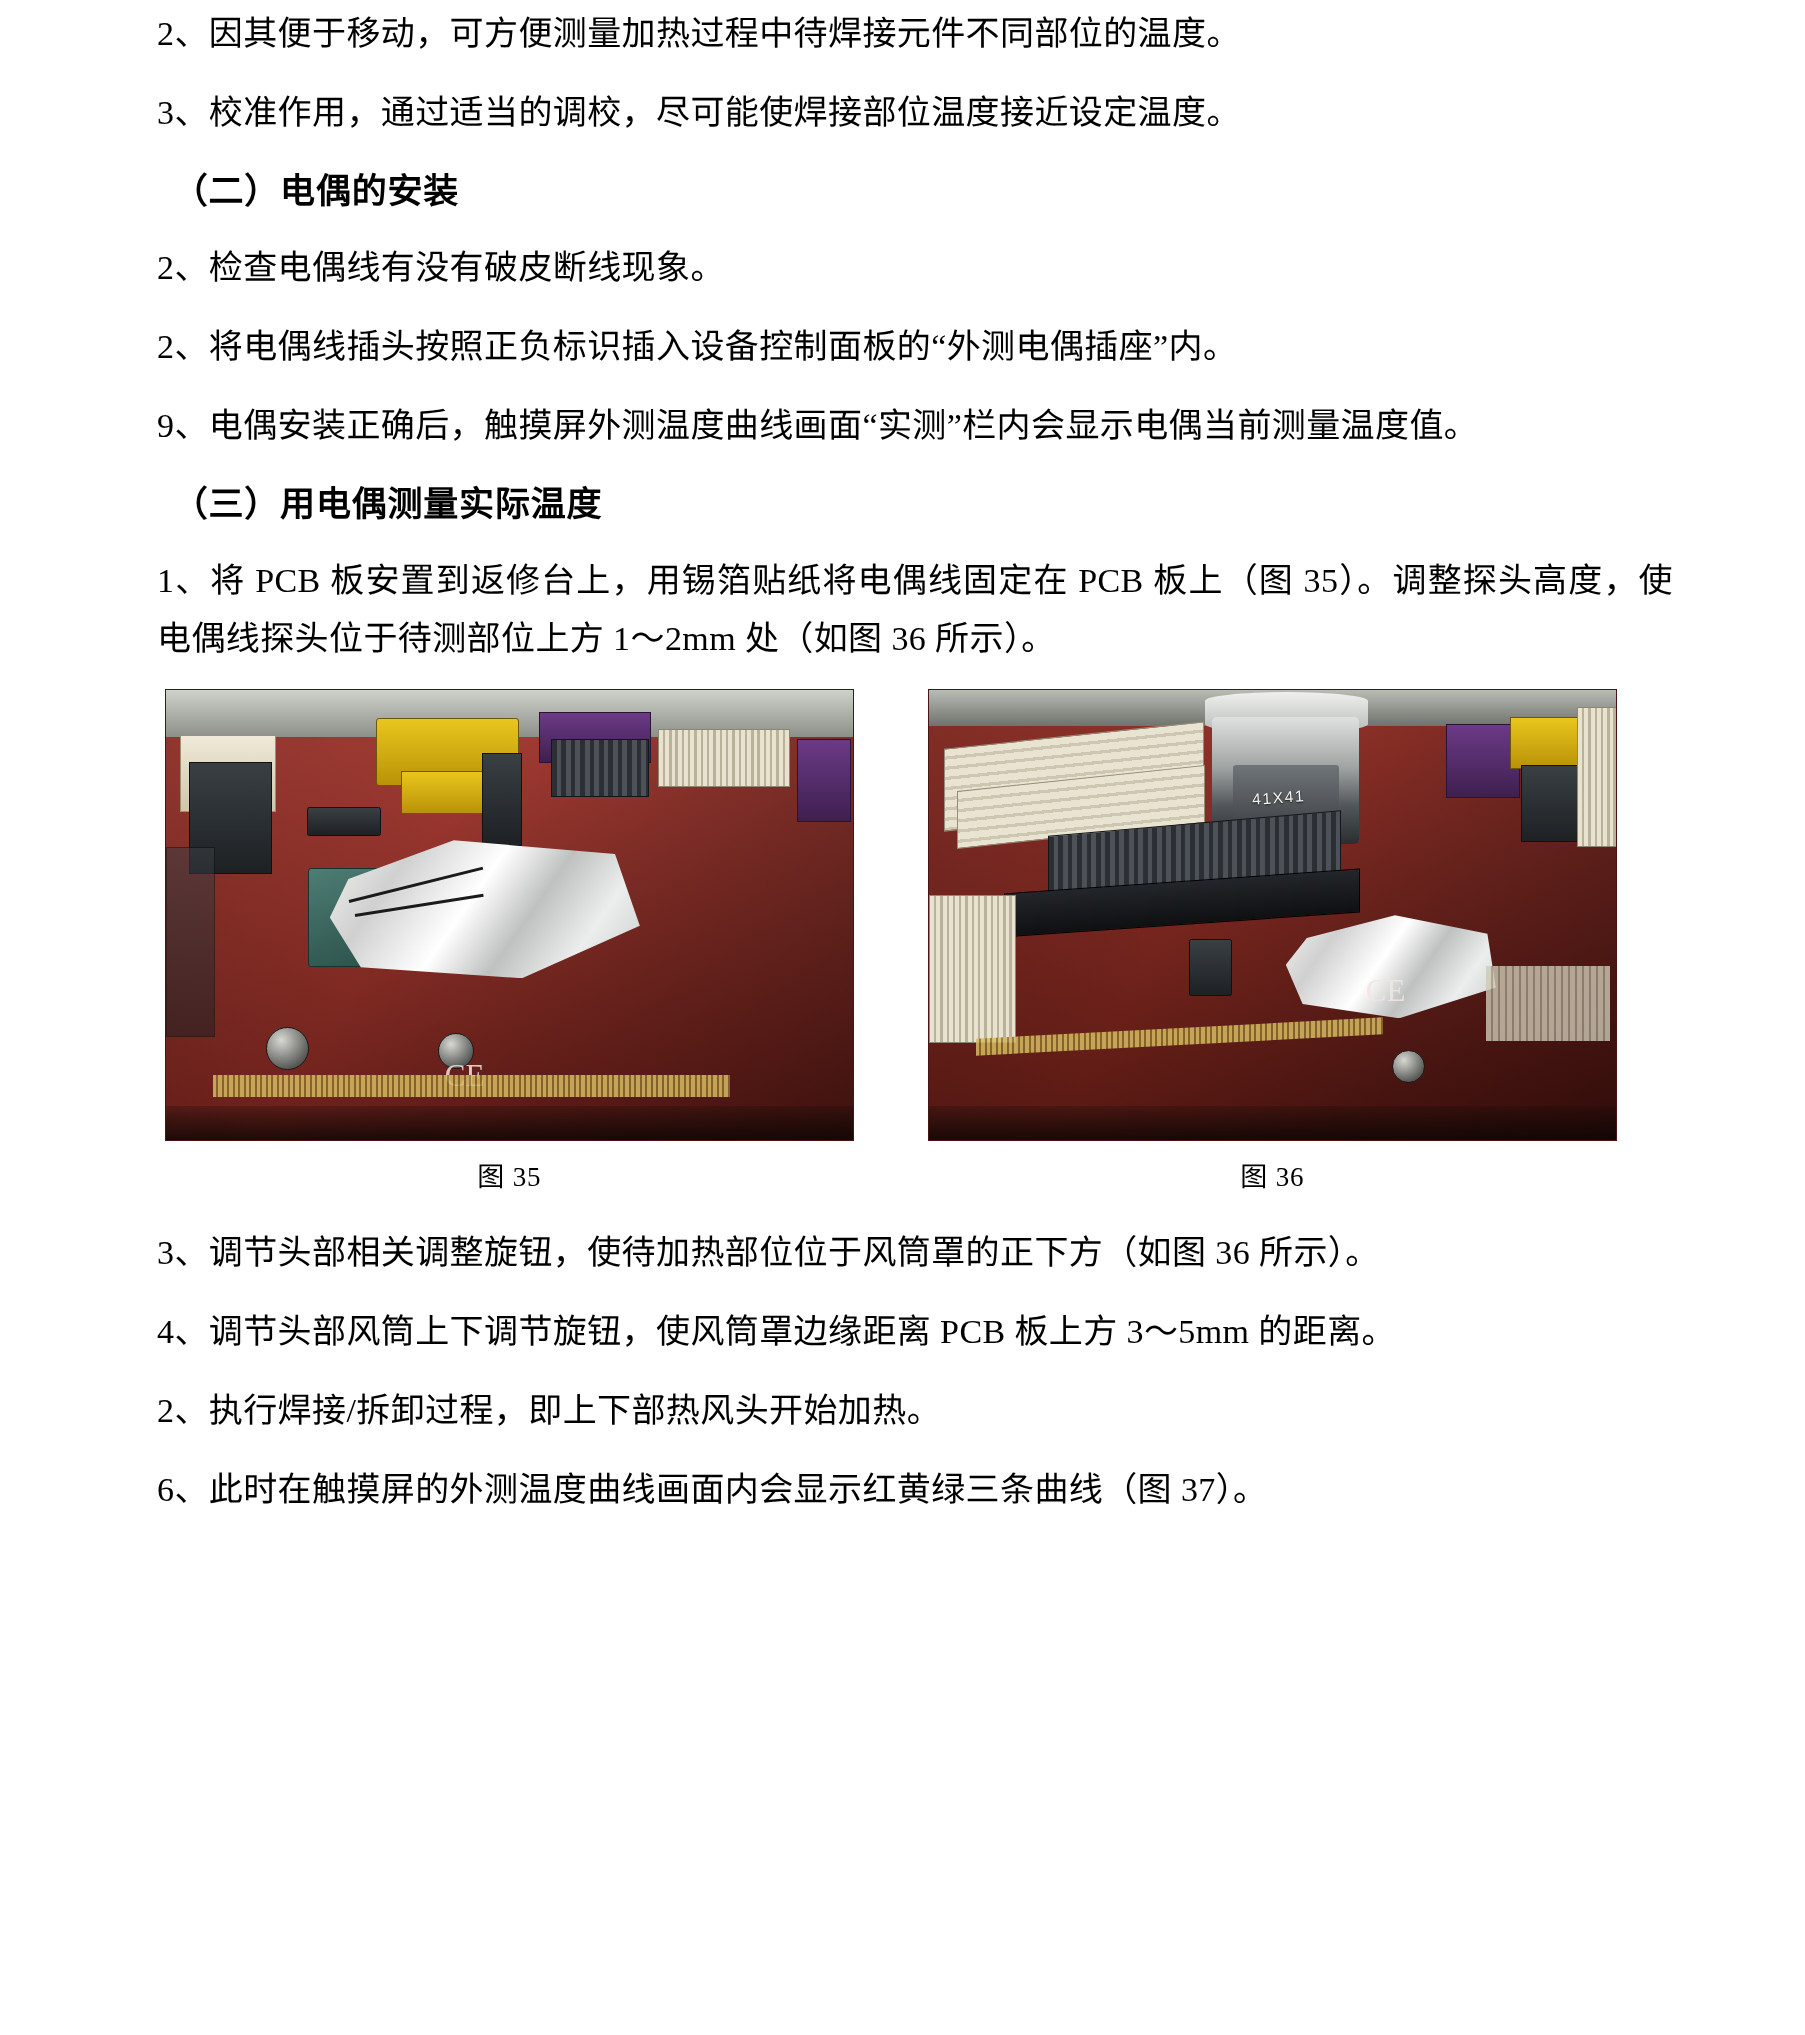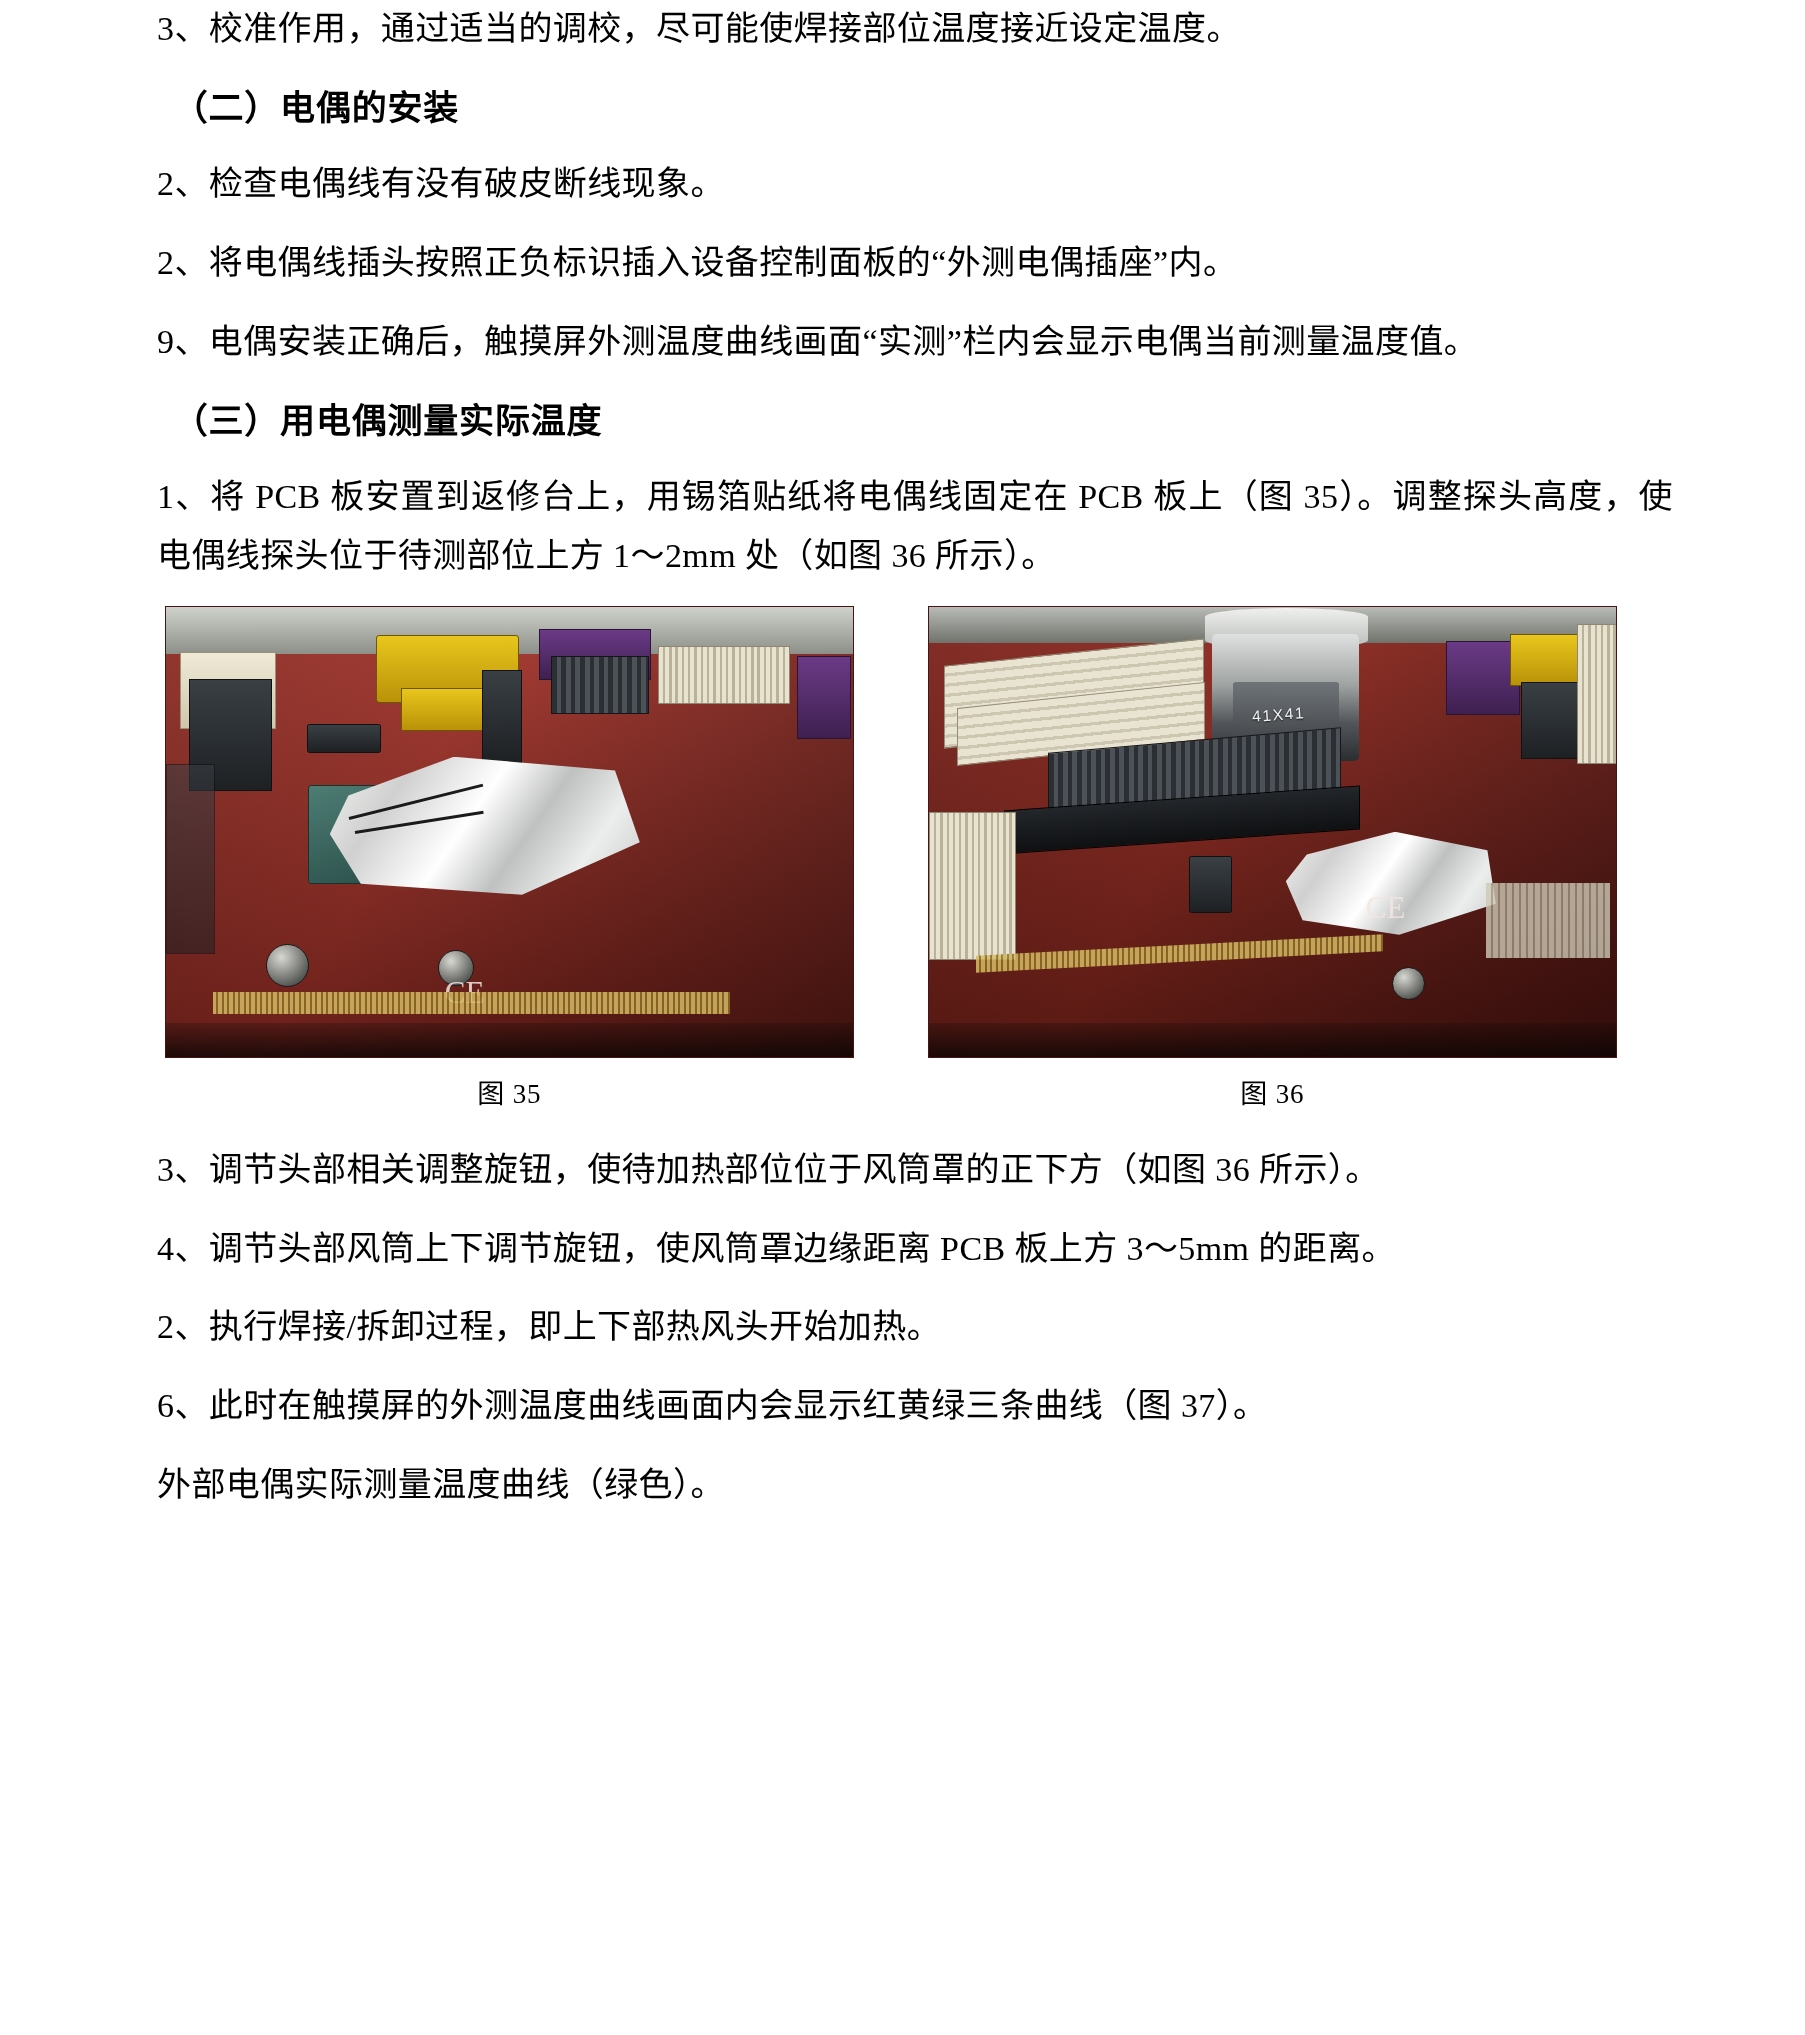--- a/index.html
+++ b/index.html
@@ -168,20 +168,21 @@
   .goldfinger {
     background: repeating-linear-gradient(90deg,#d8bb63 0 3.1px,#8a6f2c 3.1px 5.5px);
     opacity: 0.85;
   }
 </style>
 </head>
 <body>
 
 <div class="page">
 
+  <p class="para first">2、因其便于移动，可方便测量加热过程中待焊接元件不同部位的温度。</p>
   <p class="para">3、校准作用，通过适当的调校，尽可能使焊接部位温度接近设定温度。</p>
 
   <h2 class="heading">（二）电偶的安装</h2>
 
   <p class="para">2、检查电偶线有没有破皮断线现象。</p>
   <p class="para">2、将电偶线插头按照正负标识插入设备控制面板的“外测电偶插座”内。</p>
   <p class="para">9、电偶安装正确后，触摸屏外测温度曲线画面“实测”栏内会显示电偶当前测量温度值。</p>
 
   <h2 class="heading">（三）用电偶测量实际温度</h2>
 
@@ -245,16 +246,15 @@
       </div>
       <div class="figure-caption">图 36</div>
     </div>
 
   </div>
 
   <p class="para" style="margin-top:30px;">3、调节头部相关调整旋钮，使待加热部位位于风筒罩的正下方（如图 36 所示）。</p>
   <p class="para">4、调节头部风筒上下调节旋钮，使风筒罩边缘距离 PCB 板上方 3～5mm 的距离。</p>
   <p class="para">2、执行焊接/拆卸过程，即上下部热风头开始加热。</p>
   <p class="para">6、此时在触摸屏的外测温度曲线画面内会显示红黄绿三条曲线（图 37）。</p>
-  <p class="para">外部电偶实际测量温度曲线（绿色）。</p>
 
 </div>
 
 
 </body></html>

